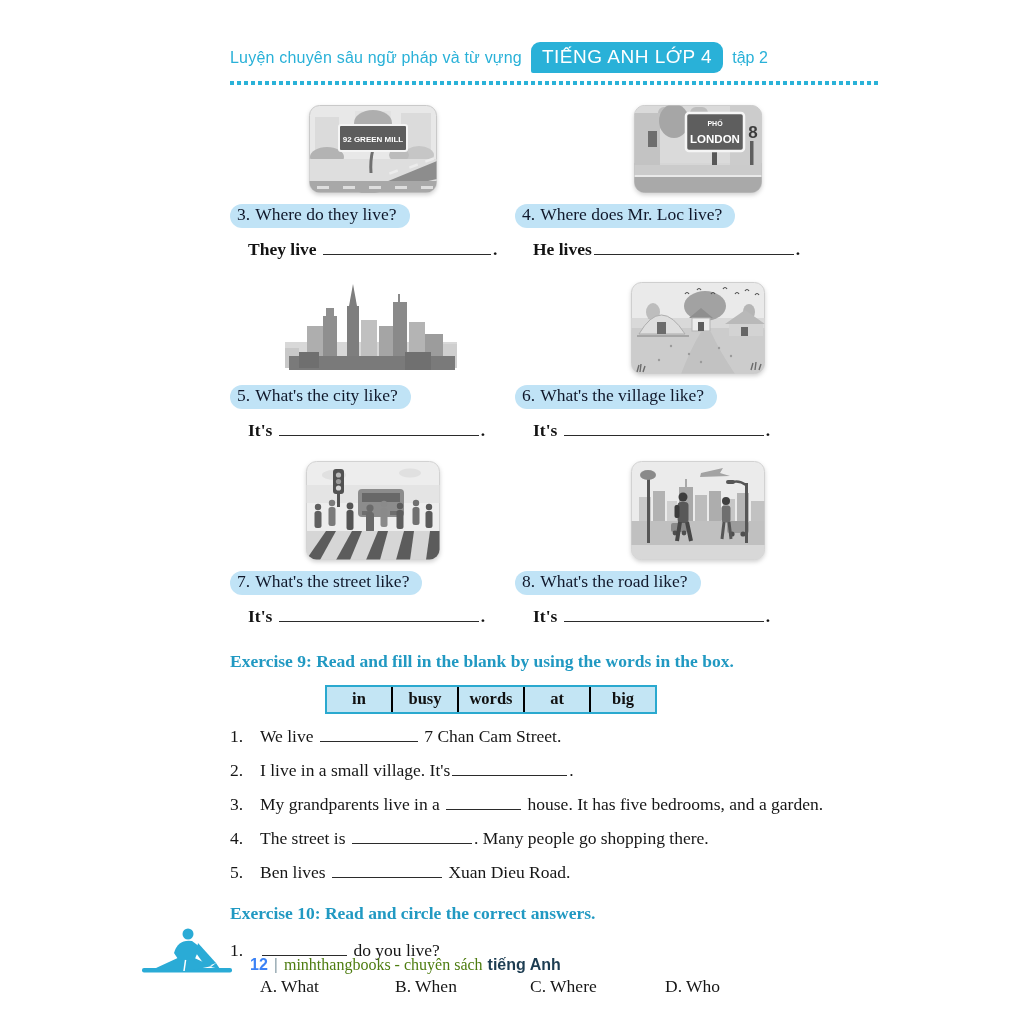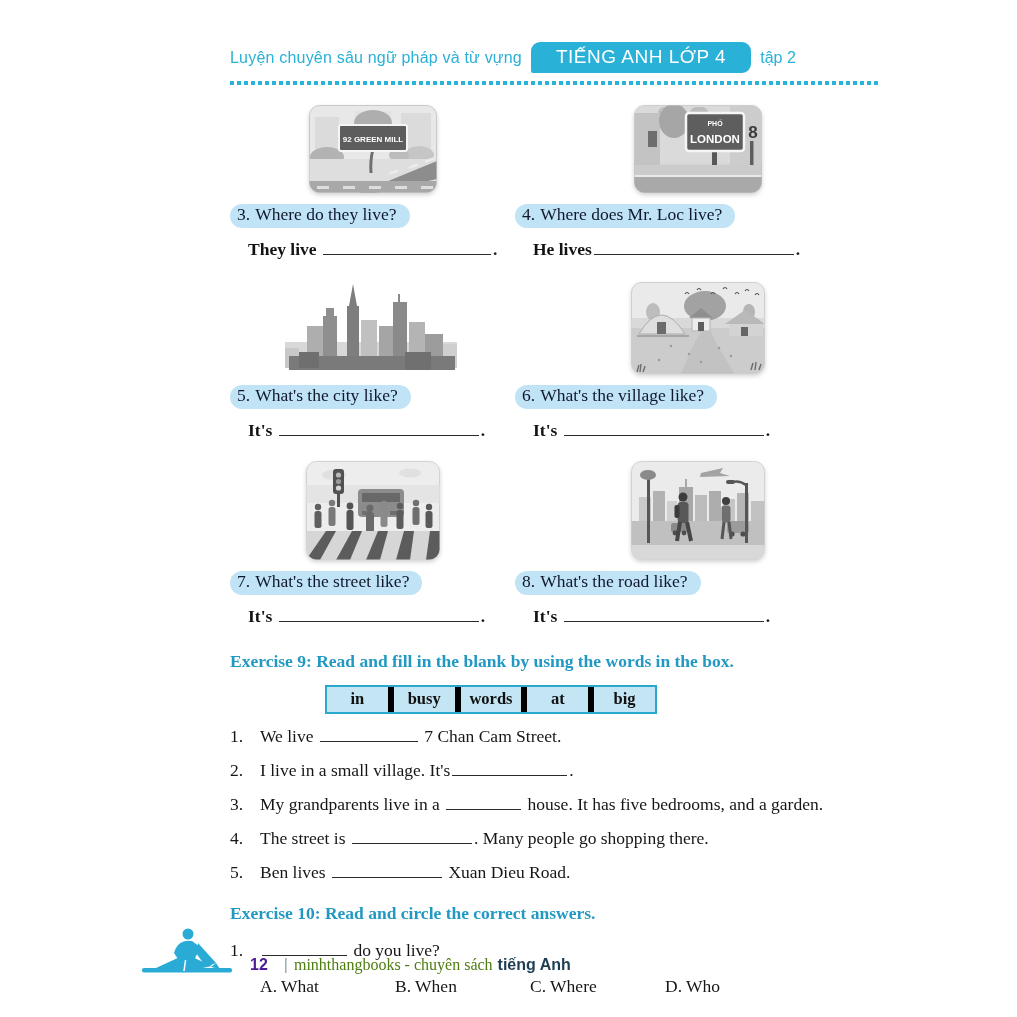--- a/index.html
+++ b/index.html
@@ -8,21 +8,21 @@
     position:relative; width:1017px; height:1017px; background:#ffffff;
     font-family:"Liberation Serif", serif; color:#161616; overflow:hidden;
   }
   .content { position:absolute; left:230px; top:42px; width:652px; }
 
   
   .hdr { display:flex; align-items:center; gap:9px;
     font-family:"Liberation Sans", sans-serif; font-weight:normal; color:#29b1d8; }
   .hdr .series { font-size:16px; letter-spacing:0.2px; }
   .hdr .badge { background:#29b1d8; color:#ffffff; font-size:19px;
-    padding:4px 25px 5px; border-radius:9px 9px 9px 2px; letter-spacing:0.5px; }
+    padding:4px 11px 5px; border-radius:9px 9px 9px 2px; letter-spacing:0.5px; }
   .hdr .vol { font-size:16px; }
   .dotted { margin-top:8px; height:4px; width:650px;
     background:repeating-linear-gradient(90deg,#2ab2d8 0 4px, transparent 4px 7px); }
 
   
   .qa-grid { margin-top:16px; display:grid; grid-template-columns:285px 365px; }
   .qa-cell { margin-bottom:18px; }
   .qa-img { display:flex; justify-content:center; align-items:flex-end; }
   .r1 .qa-img { height:92px; }
   .r2 .qa-img { height:96px; }
@@ -36,35 +36,35 @@
   .blank { display:inline-block; border-bottom:1.4px solid #2b2b2b; height:14px;
     vertical-align:baseline; margin:0 2px; }
   .b168{width:168px}.b200{width:200px}.b98{width:98px}.b115{width:115px}
   .b75{width:75px}.b120{width:120px}.b110{width:110px}.b85{width:85px}
 
   
   .ex-title { font-size:17.5px; font-weight:bold; color:#2199c2; margin-top:6px; }
   .word-table { display:flex; width:332px; margin:13px 0 4px 95px;
     border:2px solid #2aa9cf; }
   .word-cell { flex:1; text-align:center; background:#c3e5f4; font-weight:bold;
-    font-size:16.5px; color:#111; padding:2px 0 3px; border-left:6px solid #000000; }
+    font-size:16.5px; color:#111; padding:2px 0 3px; border-left:2px solid #000000; }
   .word-cell:first-child { border-left:none; }
   .ex-item { display:flex; margin-top:12px; font-size:17.5px; line-height:1.25; }
   .ex-item .inum { width:30px; flex:0 0 30px; }
   .ex-item .itext { flex:1; }
   .opts { display:flex; margin:14px 0 0 30px; font-size:17.5px; }
   .opt { width:135px; }
   .opt:last-child { width:auto; }
 
   
   .footer { position:absolute; left:142px; top:927px; display:flex;
     align-items:flex-end; gap:12px; }
   .footer-text { font-family:"Liberation Sans", sans-serif; font-size:16px;
     padding-bottom:5px; white-space:nowrap; }
-  .footer-text .pgnum { color:#4c1d95; font-weight:bold; margin-right:16px; }
+  .footer-text .pgnum { color:#3b82f6; font-weight:bold; margin-right:6px; }
   .footer-text .div { color:#8fa3ad; margin-right:6px; font-weight:normal; }
   .footer-text .brand { color:#4d7c0f;font-family:Liberation Serif, serif; }
   .footer-text .brandb { color:#1d3d52; font-weight:bold; margin-left:5px; }
 
   svg text { font-family:"Liberation Sans", sans-serif; }
 </style>
 </head>
 <body>
 
 <div class="page">

